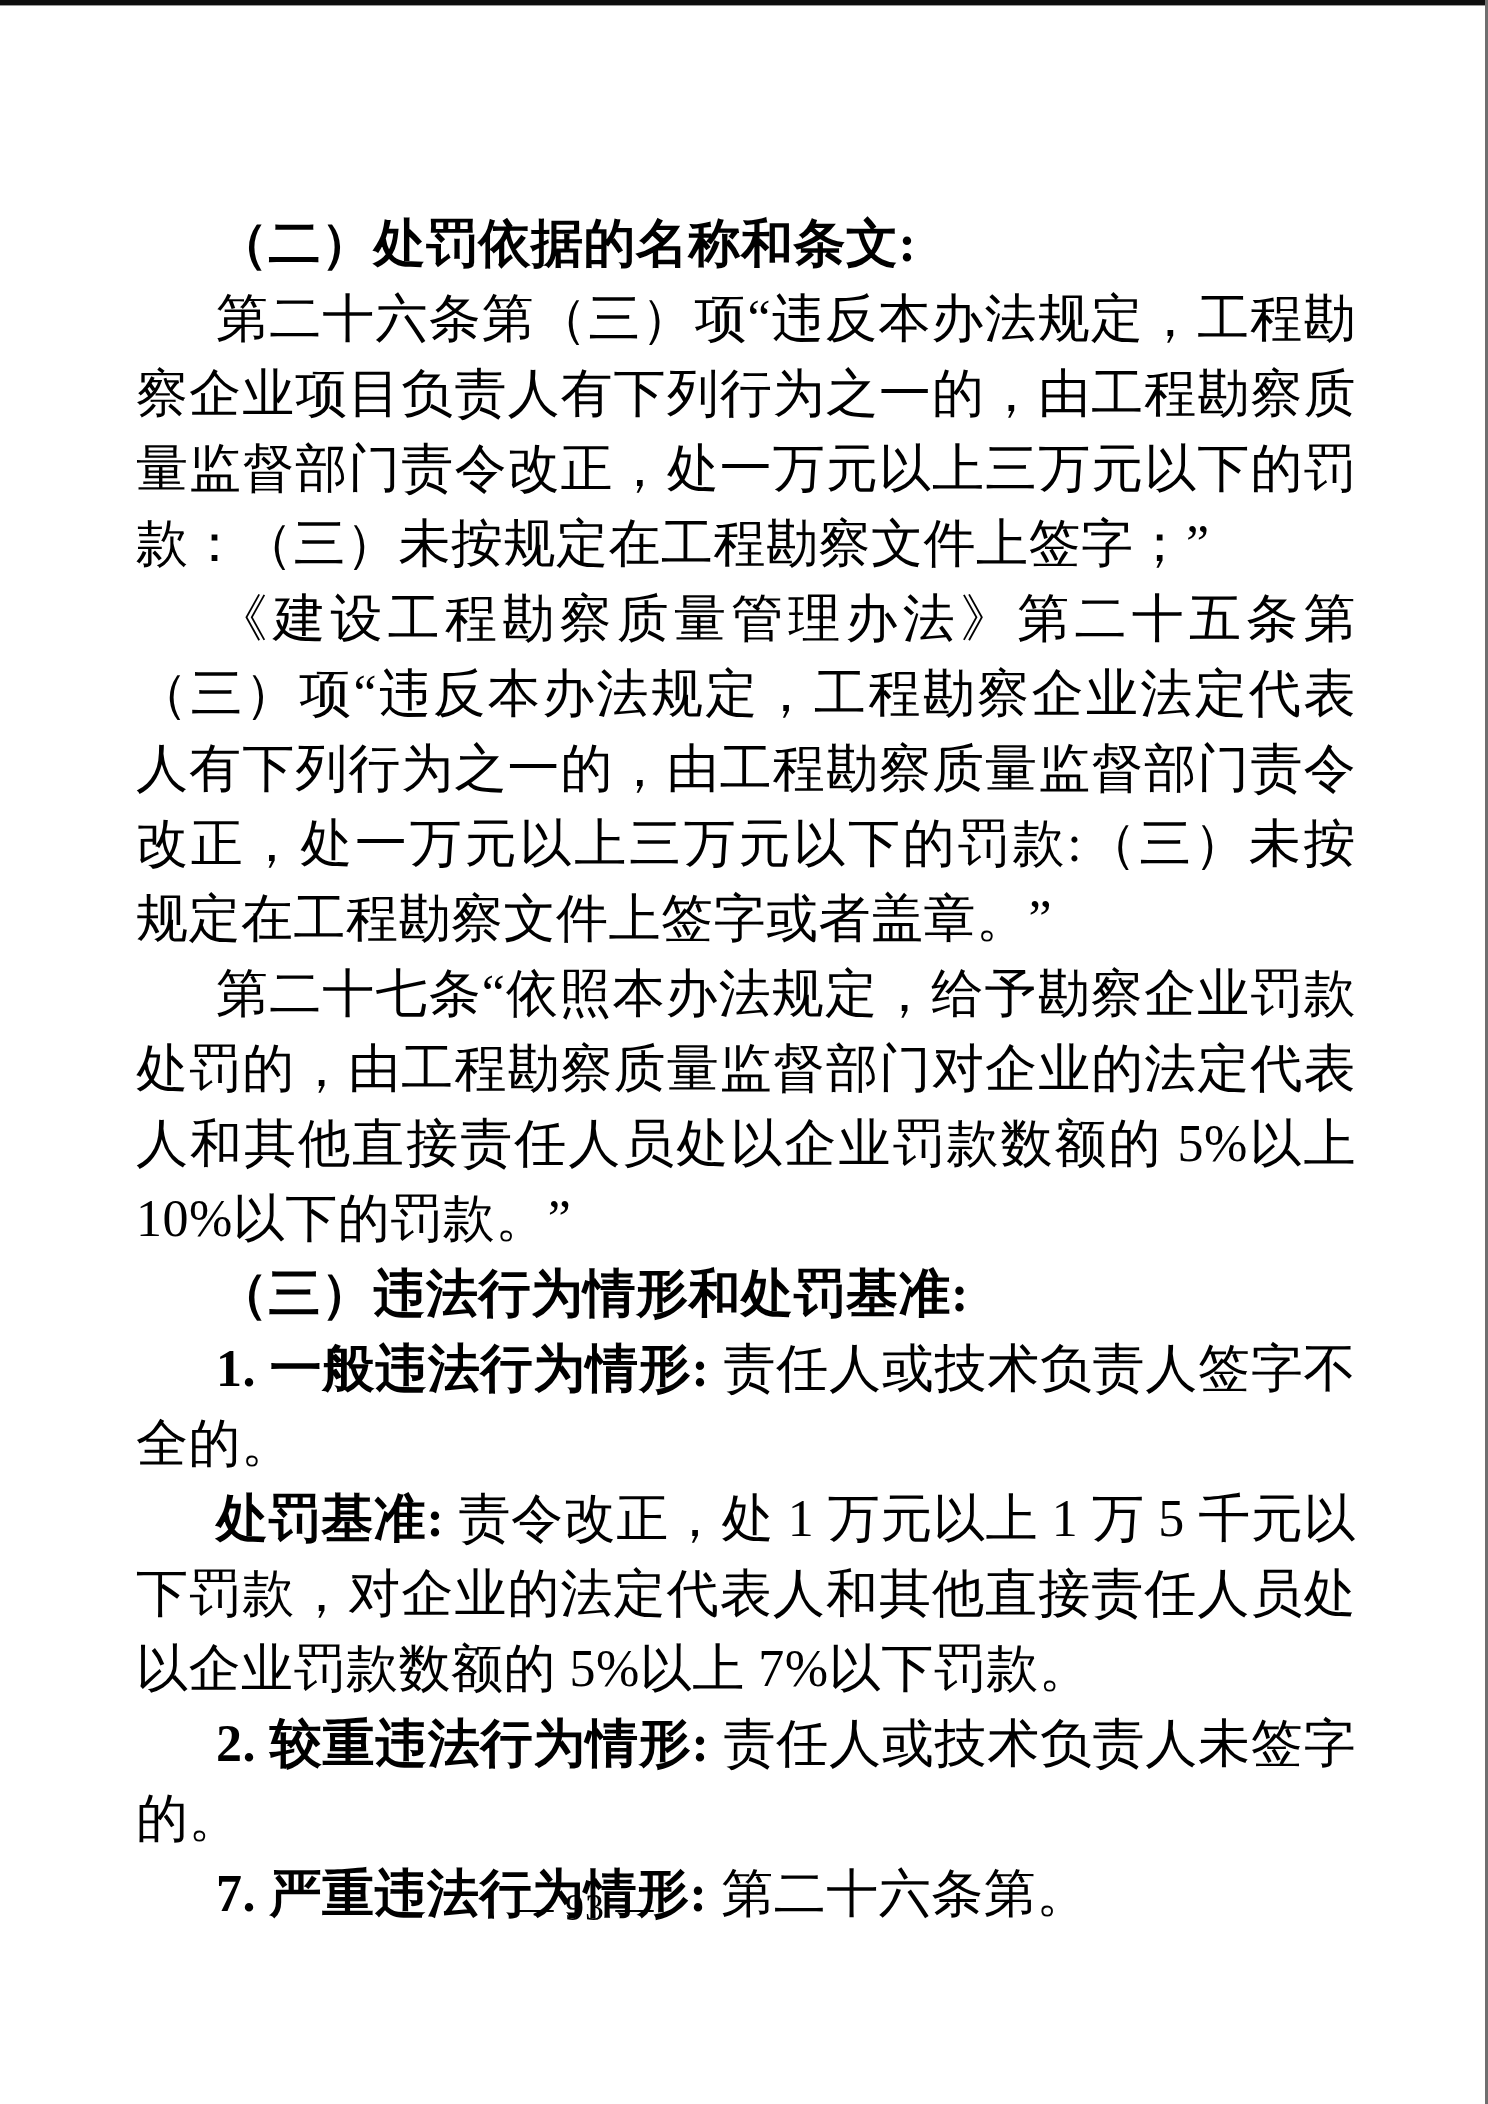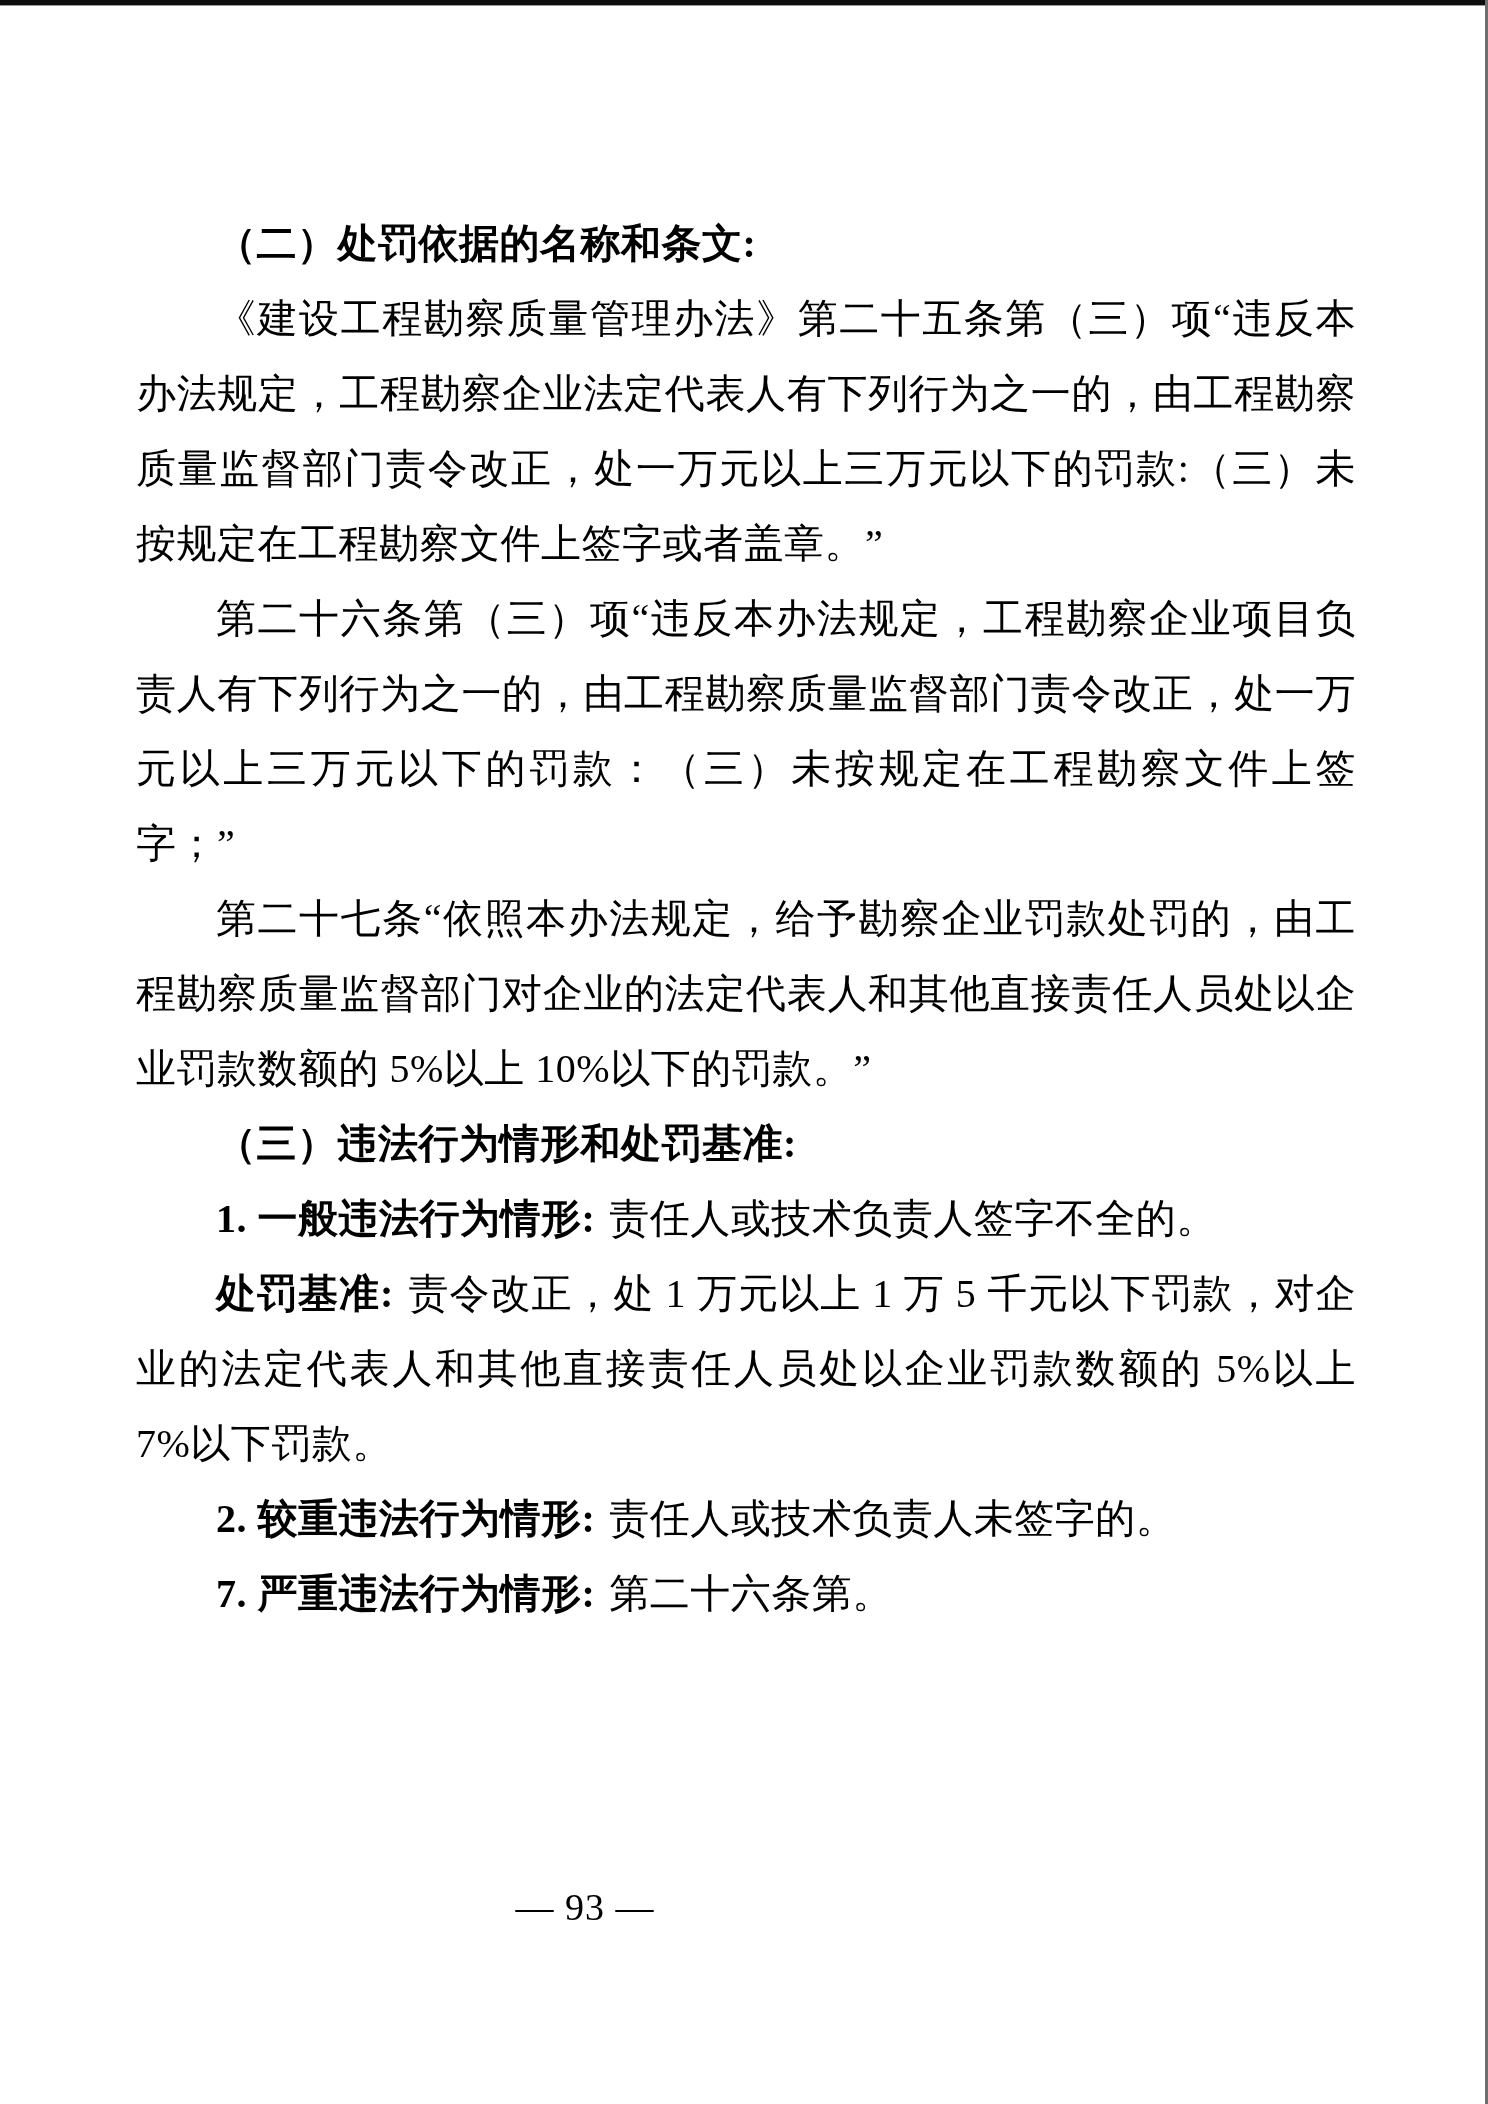--- a/index.html
+++ b/index.html
@@ -29,21 +29,21 @@
     top: 0; right: 0;
     width: 3px;
     height: 100%;
     background: #6f6f6f;
   }
   .content {
     position: absolute;
     left: 136px;
     top: 206px;
     width: 1220px;
-    font-size: 40px;
+    font-size: 52px;
     line-height: 75px;
     text-align: justify;
     letter-spacing: 0.5px;
   }
   .content p {
     margin: 0;
     text-indent: 80px;
   }
   .heading {
     font-weight: 700;
@@ -69,23 +69,23 @@
 </head>
 <body>
 
 <div class="page">
   <div class="top-edge"></div>
   <div class="right-edge"></div>
 
   <div class="content">
     <p class="heading">（二）处罚依据的名称和条文:</p>
 
+    <p>第二十六条第（三）项“违反本办法规定，工程勘察企业项目负责人有下列行为之一的，由工程勘察质量监督部门责令改正，处一万元以上三万元以下的罚款：（三）未按规定在工程勘察文件上签字；”</p>
+
     <p>《建设工程勘察质量管理办法》第二十五条第（三）项“违反本办法规定，工程勘察企业法定代表人有下列行为之一的，由工程勘察质量监督部门责令改正，处一万元以上三万元以下的罚款:（三）未按规定在工程勘察文件上签字或者盖章。”</p>
-
-    <p>第二十六条第（三）项“违反本办法规定，工程勘察企业项目负责人有下列行为之一的，由工程勘察质量监督部门责令改正，处一万元以上三万元以下的罚款：（三）未按规定在工程勘察文件上签字；”</p>
 
     <p>第二十七条“依照本办法规定，给予勘察企业罚款处罚的，由工程勘察质量监督部门对企业的法定代表人和其他直接责任人员处以企业罚款数额的 5%以上 10%以下的罚款。”</p>
 
     <p class="heading">（三）违法行为情形和处罚基准:</p>
 
     <p><span class="b run-label">1. 一般违法行为情形:</span><span>责任人或技术负责人签字不全的。</span></p>
 
     <p><span class="b run-label">处罚基准:</span><span>责令改正，处 1 万元以上 1 万 5 千元以下罚款，对企业的法定代表人和其他直接责任人员处以企业罚款数额的 5%以上 7%以下罚款。</span></p>
 
     <p><span class="b run-label">2. 较重违法行为情形:</span><span>责任人或技术负责人未签字的。</span></p>

